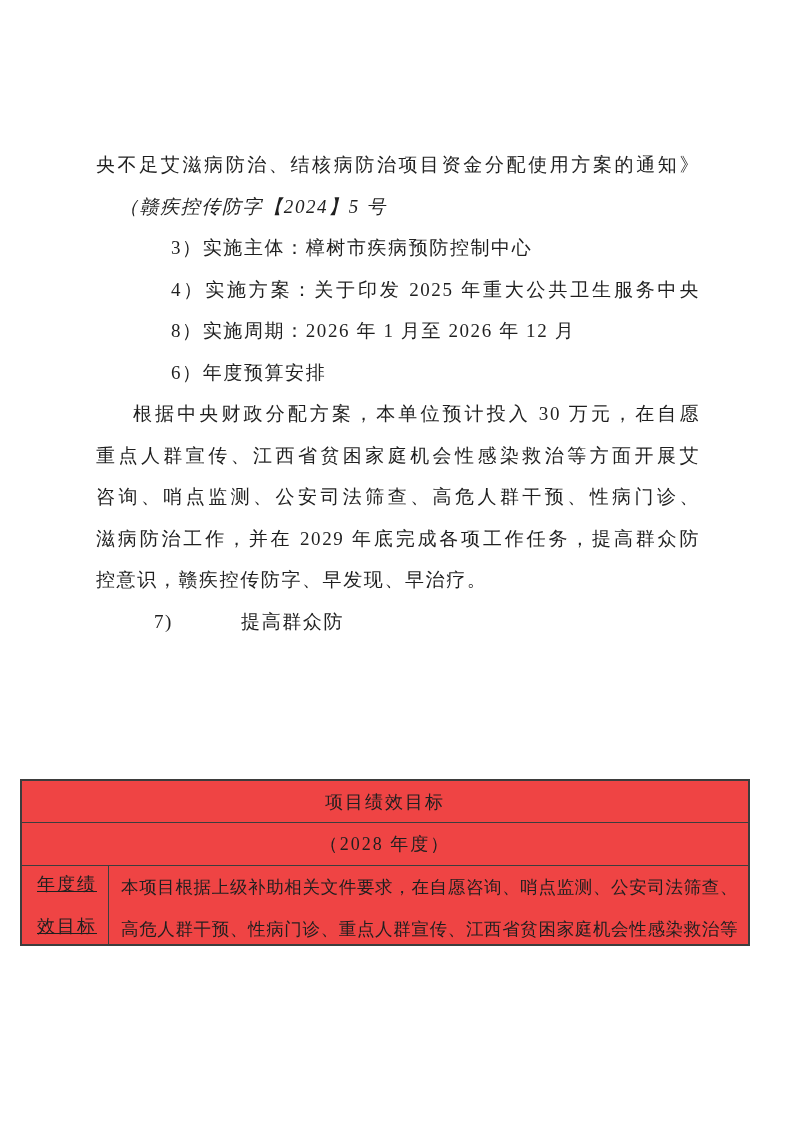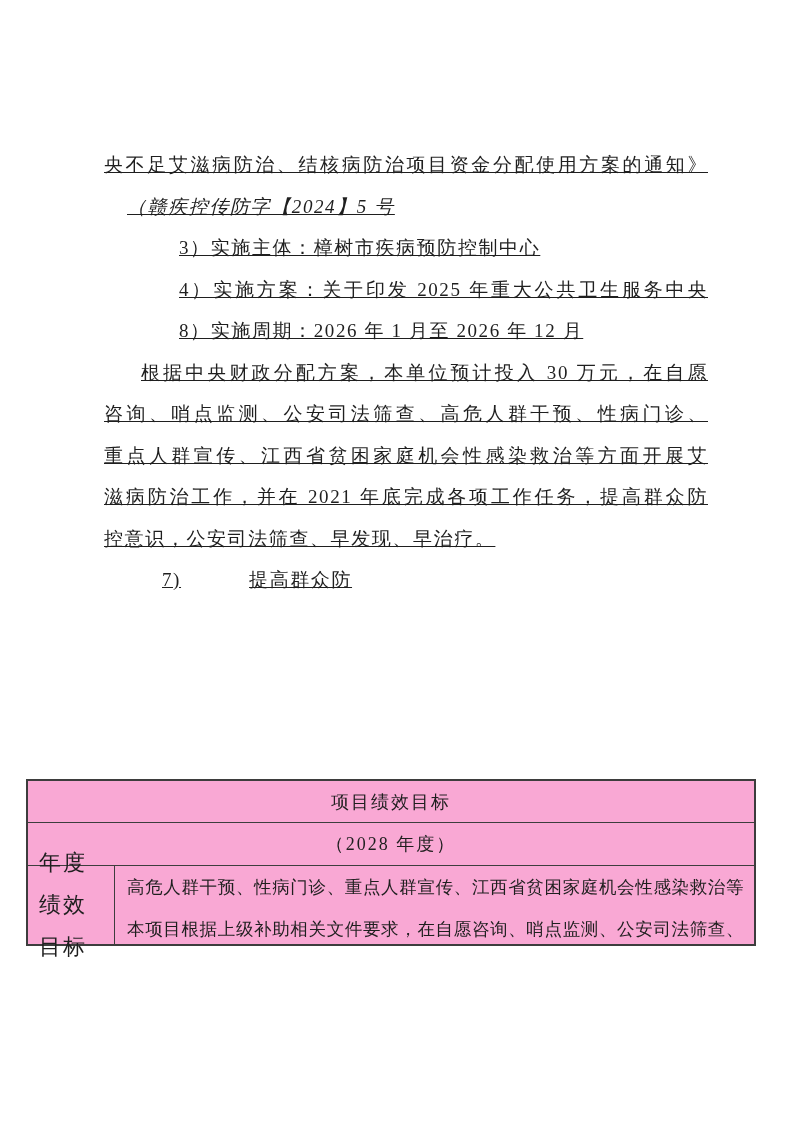--- a/index.html
+++ b/index.html
@@ -8,21 +8,21 @@
     width:793px;height:1122px;
     margin:0 auto;
     background:#ffffff;
     font-family:"Liberation Serif","DejaVu Serif",serif;
     color:#1f1f1f;
     overflow:hidden;
   }
   
   .body-text{
     position:absolute;
-    left:104px;top:144px;width:604px;text-decoration:underline;
+    left:96px;top:144px;width:604px;
   }
   .tline{
     height:41.5px;
     line-height:41.5px;
     font-size:19px;
     letter-spacing:1.6px;
     white-space:nowrap;
     overflow:visible;
   }
   .tline.just{
@@ -31,43 +31,43 @@
     text-align-last:justify;
   }
   .tline.ind2{padding-left:37px;}
   .tline.ind4{padding-left:75px;}
   .tline.ind7{padding-left:58px;}
   .tline.italic{font-style:italic;margin-left:23px;}
   .marker-gap{display:inline-block;width:68px;}
   
   .ptable{
     position:absolute;
-    left:26px;top:779px;width:726px;
+    left:20px;top:779px;width:726px;
     border:2px solid #3d3d3d;
-    background:#f9a8d4;
+    background:#ef4444;
   }
   .t-title,.t-subtitle{
     height:41px;
     display:flex;align-items:center;justify-content:center;
     font-size:18px;
     letter-spacing:2px;
     border-bottom:1px solid #3d3d3d;
   }
   .t-subtitle{height:42px;}
   .t-row{display:flex;height:78px;}
   .t-head{
     width:86px;
     border-right:1px solid #3d3d3d;
     display:flex;align-items:center;justify-content:center;
     flex:none;
   }
   .t-head span{
     display:block;width:64px;
-    font-size:22px;letter-spacing:2px;
-    line-height:42px;text-align:left;
+    font-size:18px;letter-spacing:2px;
+    line-height:42px;text-align:right;text-decoration:underline;
   }
   .t-body{
     flex:1;
     padding:0 10px 0 12px;
     overflow:hidden;
   }
   .cline{
     height:42px;line-height:42px;
     font-size:17.5px;letter-spacing:.5px;
     text-align:justify;text-align-last:justify;
@@ -78,35 +78,36 @@
 <body>
 
 <div class="page">
 
   <div class="body-text">
     <div class="tline just">央不足艾滋病防治、结核病防治项目资金分配使用方案的通知》</div>
     <div class="tline italic">（赣疾控传防字【2024】5 号</div>
     <div class="tline ind4">3）实施主体：樟树市疾病预防控制中心</div>
     <div class="tline ind4 just">4）实施方案：关于印发 2025 年重大公共卫生服务中央</div>
     <div class="tline ind4">8）实施周期：2026 年 1 月至 2026 年 12 月</div>
+    <div class="tline ind4">6）年度预算安排</div>
     <div class="tline ind2 just">根据中央财政分配方案，本单位预计投入 30 万元，在自愿</div>
+    <div class="tline just">重点人群宣传、江西省贫困家庭机会性感染救治等方面开展艾</div>
     <div class="tline just">咨询、哨点监测、公安司法筛查、高危人群干预、性病门诊、</div>
-    <div class="tline just">重点人群宣传、江西省贫困家庭机会性感染救治等方面开展艾</div>
-    <div class="tline just">滋病防治工作，并在 2021 年底完成各项工作任务，提高群众防</div>
-    <div class="tline">控意识，公安司法筛查、早发现、早治疗。</div>
+    <div class="tline just">滋病防治工作，并在 2029 年底完成各项工作任务，提高群众防</div>
+    <div class="tline">控意识，赣疾控传防字、早发现、早治疗。</div>
     <div class="tline ind7"><span>7)</span><span class="marker-gap"></span><span>提高群众防</span></div>
   </div>
 
   <div class="ptable">
     <div class="t-title">项目绩效目标</div>
     <div class="t-subtitle">（2028 年度）</div>
     <div class="t-row">
       <div class="t-head">
         <span>年度绩效目标</span>
       </div>
       <div class="t-body">
+        <div class="cline">本项目根据上级补助相关文件要求，在自愿咨询、哨点监测、公安司法筛查、</div>
         <div class="cline">高危人群干预、性病门诊、重点人群宣传、江西省贫困家庭机会性感染救治等</div>
-        <div class="cline">本项目根据上级补助相关文件要求，在自愿咨询、哨点监测、公安司法筛查、</div>
       </div>
     </div>
   </div>
 
 </div>
 
 </body></html>

